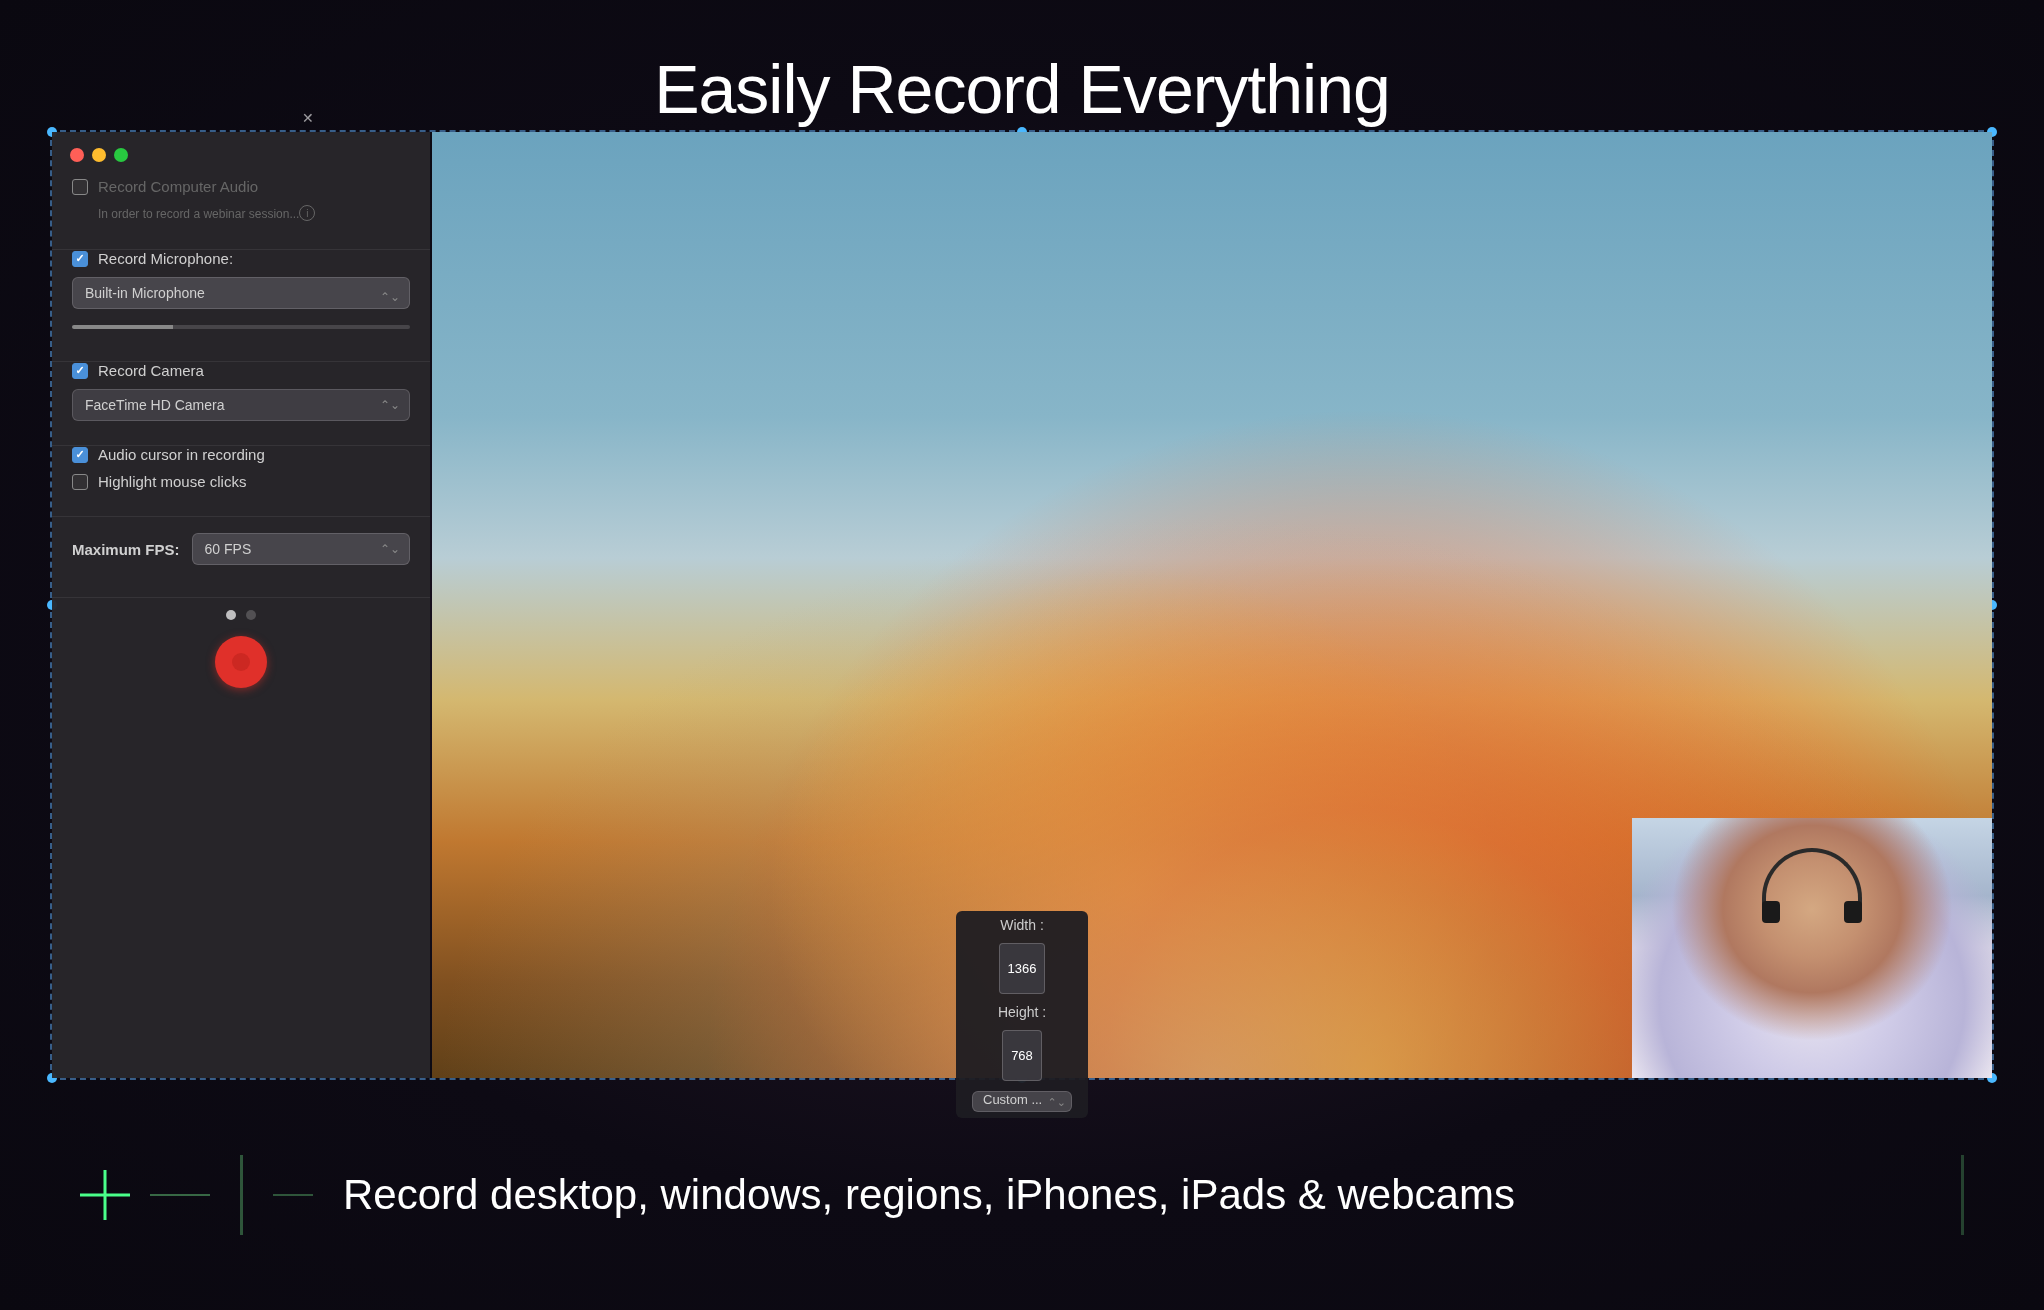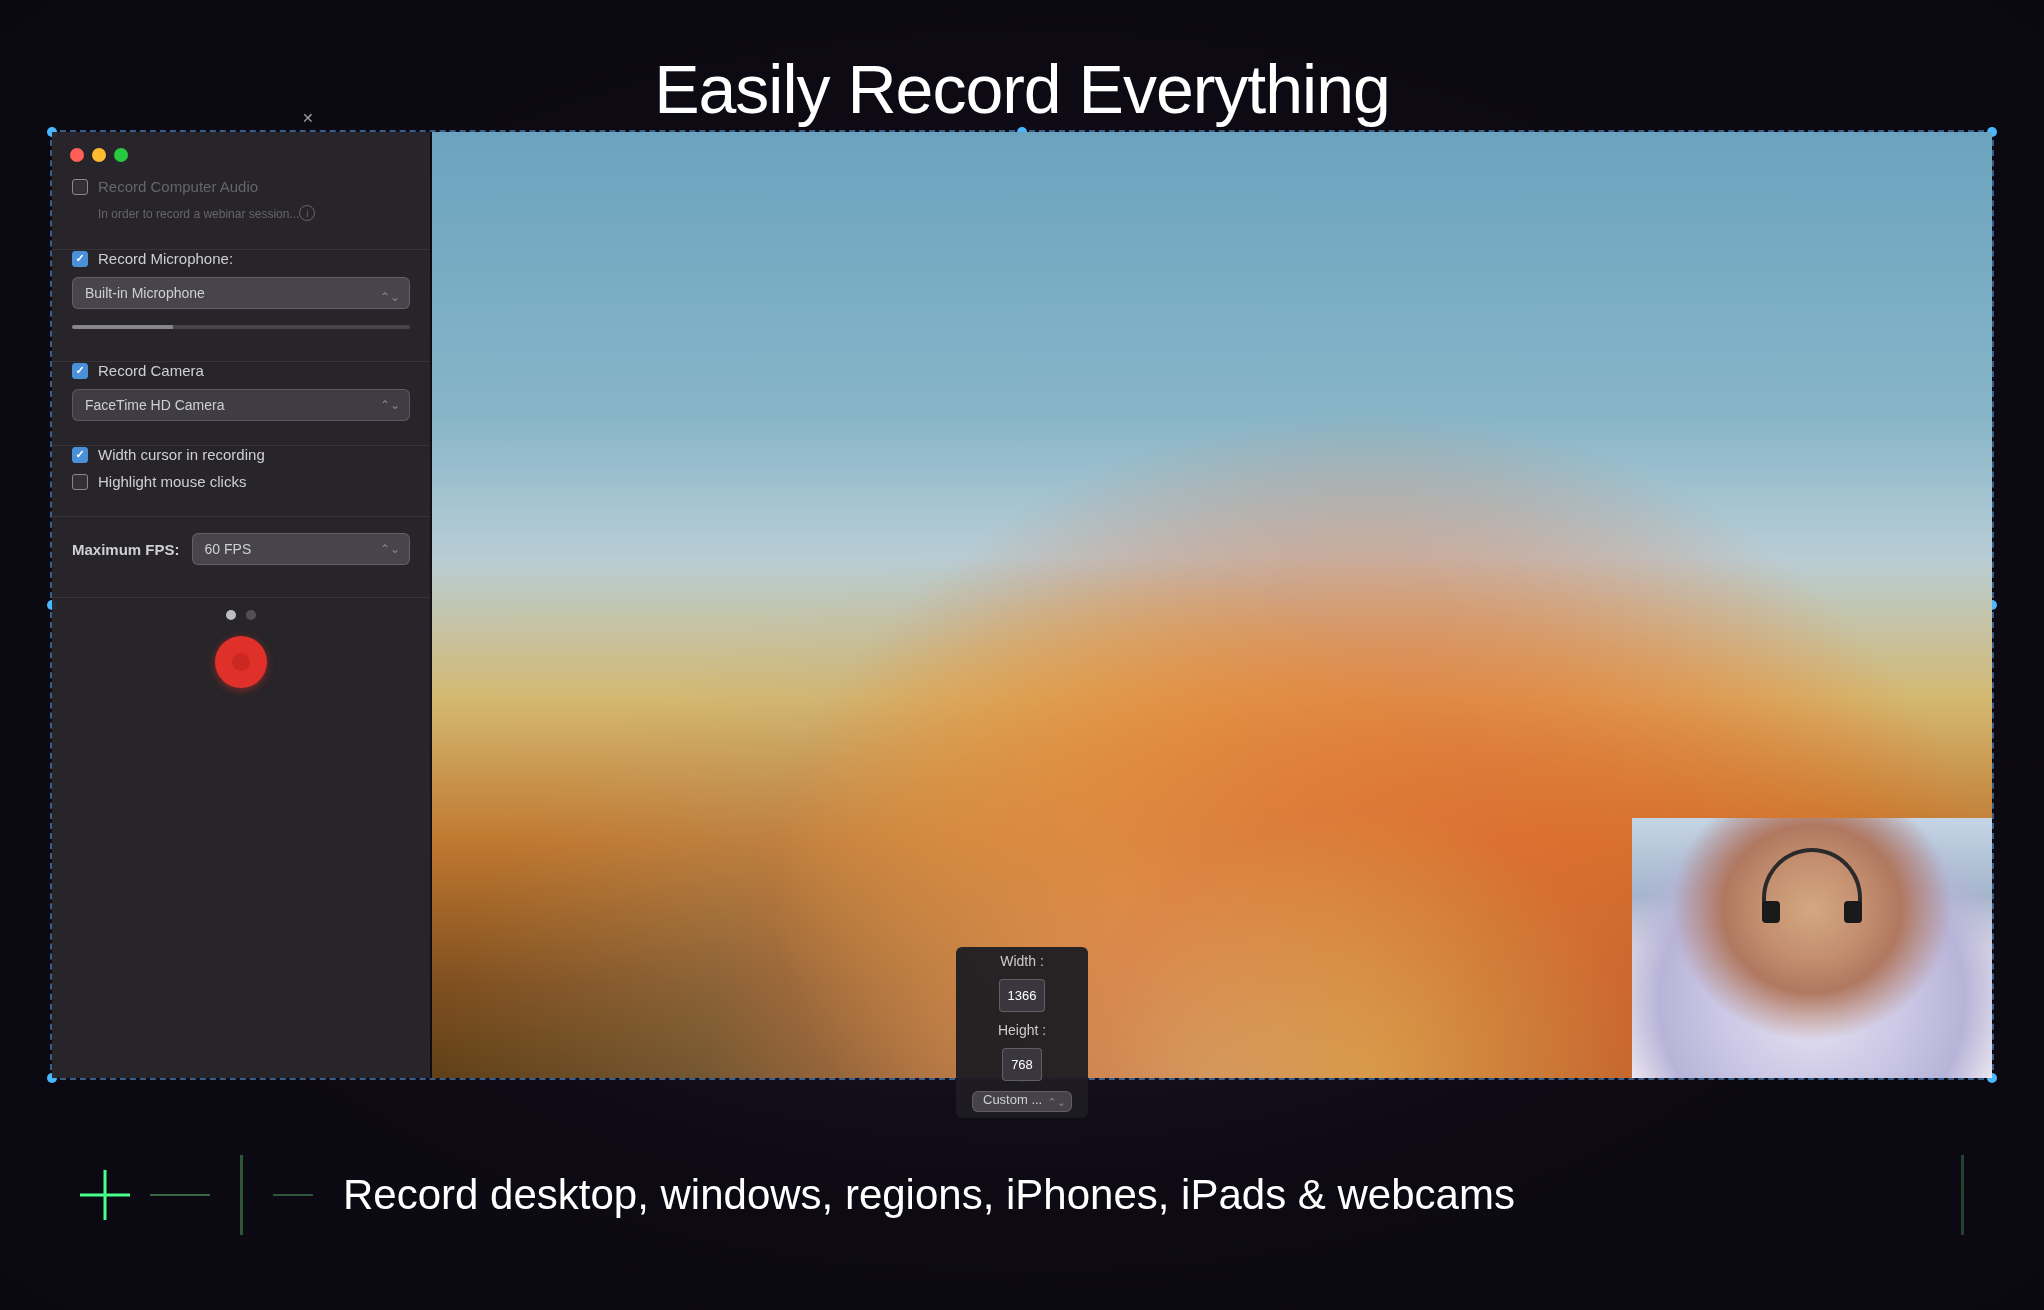--- a/index.html
+++ b/index.html
@@ -380,21 +380,21 @@
       font-size: 14px;
       color: #ccc;
       white-space: nowrap;
       flex-direction: column;
     }
 
     .dim-value {
       background: rgba(60,58,64,0.9);
       border: 1px solid rgba(255,255,255,0.2);
       border-radius: 4px;
-      padding: 8px 8px;
+      padding: 17px 8px;
       color: #fff;
       font-size: 13px;
     }
 
     .dim-select-wrap {
       position: relative;
     }
 
     .dim-select-wrap::after {
       content: '⌃⌄';
@@ -572,21 +572,21 @@
       <div class="select-wrapper">
         <select class="camera-select">
           <option value="FaceTime HD Camera">FaceTime HD Camera</option>
         </select>
       </div>
     </div>
 
     <div class="panel-section">
       <div class="checkbox-row">
         <div class="checkbox checked"></div>
-        <span>Width cursor in recording</span>
+        <span>Audio cursor in recording</span>
       </div>
       <div class="checkbox-row">
         <div class="checkbox"></div>
         <span>Highlight mouse clicks</span>
       </div>
     </div>
 
     <div class="panel-section">
       <div class="fps-row">
         <span class="fps-label">Maximum FPS:</span>

